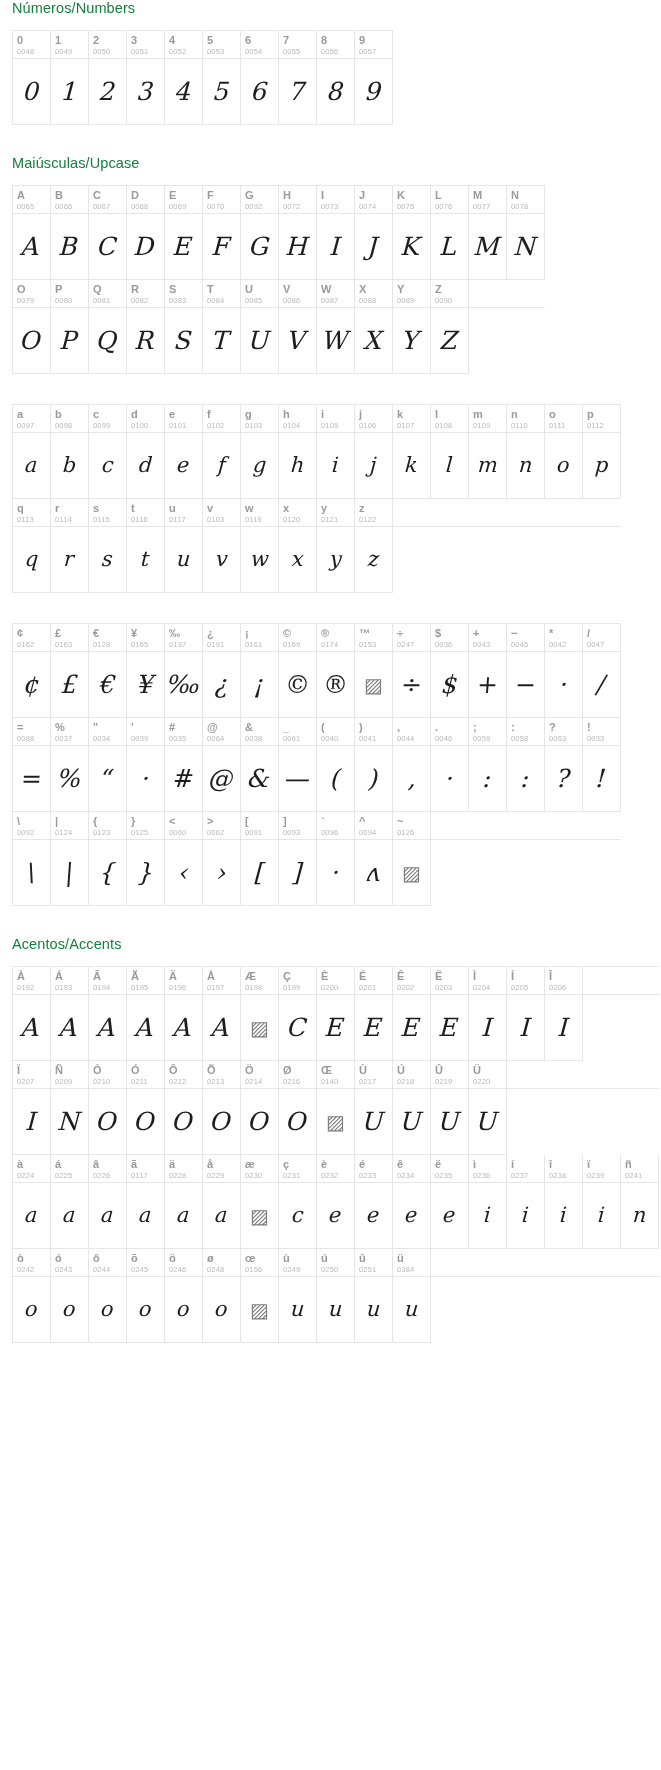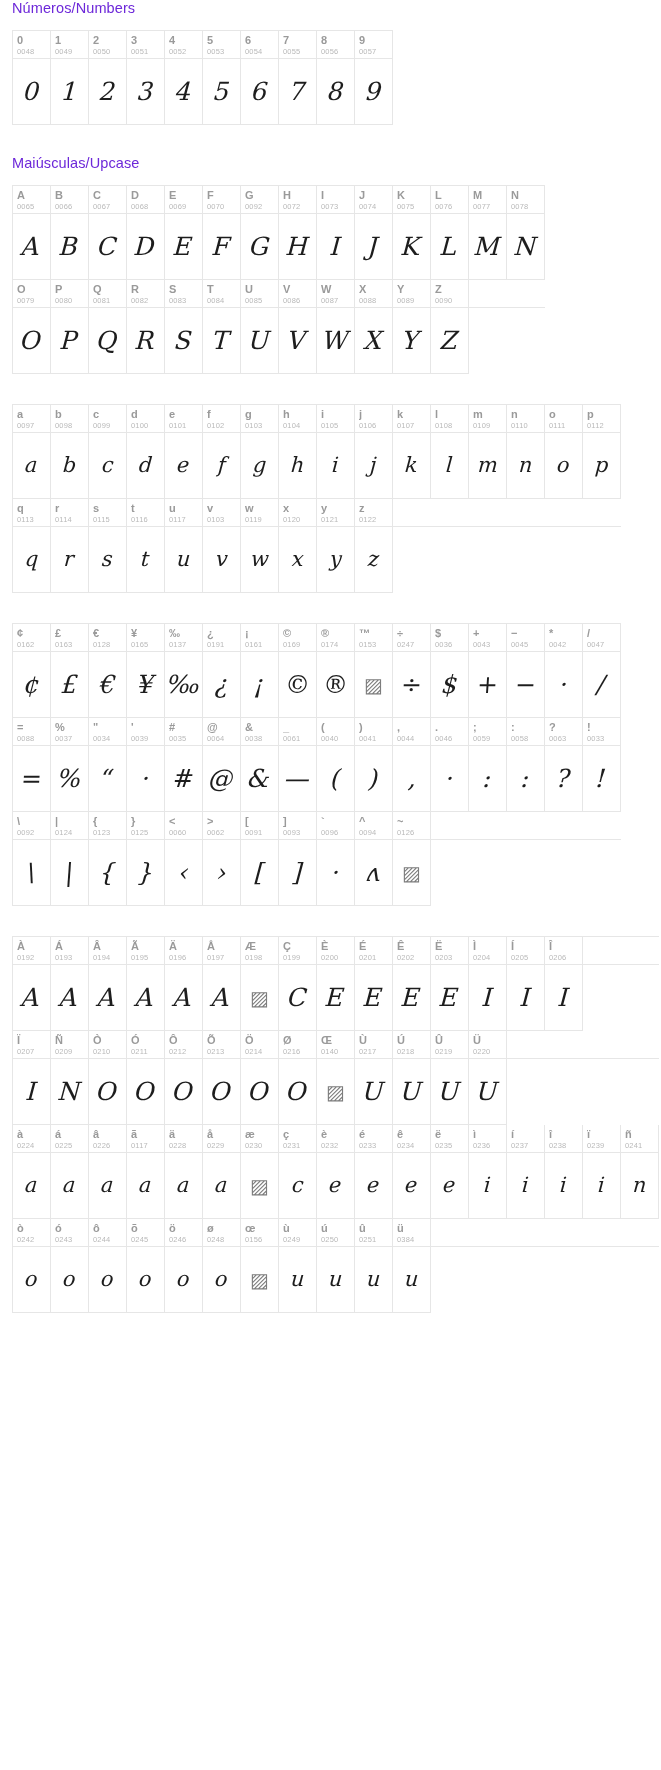--- a/index.html
+++ b/index.html
@@ -16,21 +16,21 @@
   .page {
     width: 661px;
     padding: 0;
     box-sizing: border-box;
   }
   .section {
     margin: 0 0 30px 0;
   }
   .section-title {
     font-size: 14.5px;
-    color: #6d28d9;
+    color: #15803d;
     font-weight: 400;
     margin: 0 0 14px 12px;
     letter-spacing: 0.1px;
   }
   .grid-wrap {
     margin-left: 12px;
     display: inline-block;
     border-left: 1px solid #e6e6e6;
     border-top: 1px solid #e6e6e6;
     background: #fff;
@@ -848,21 +848,21 @@
           <div class="cell-glyph">
             <span class="glyph">·</span>
           </div>
           <div class="cell-glyph">
             <span class="glyph">ʌ</span>
           </div>
           <div class="cell-glyph">
             <span class="glyph tofu">▨</span>
           </div>
         </div></div></div>
-    <div class="section"><div class="grid-wrap"><div class="row meta">
+    <div class="section"><div class="section-title">Acentos/Accents</div><div class="grid-wrap"><div class="row meta">
           <div class="cell-meta">
             <span class="ch">À</span>
             <span class="code">0192</span>
           </div>
           <div class="cell-meta">
             <span class="ch">Á</span>
             <span class="code">0193</span>
           </div>
           <div class="cell-meta">
             <span class="ch">Â</span>

